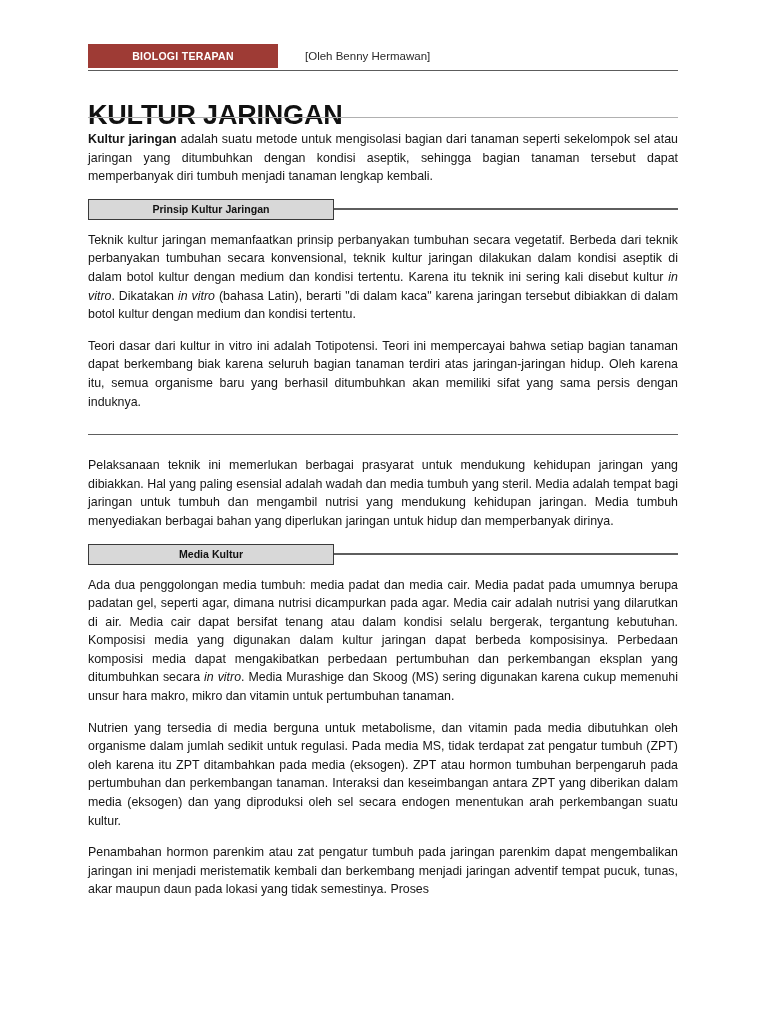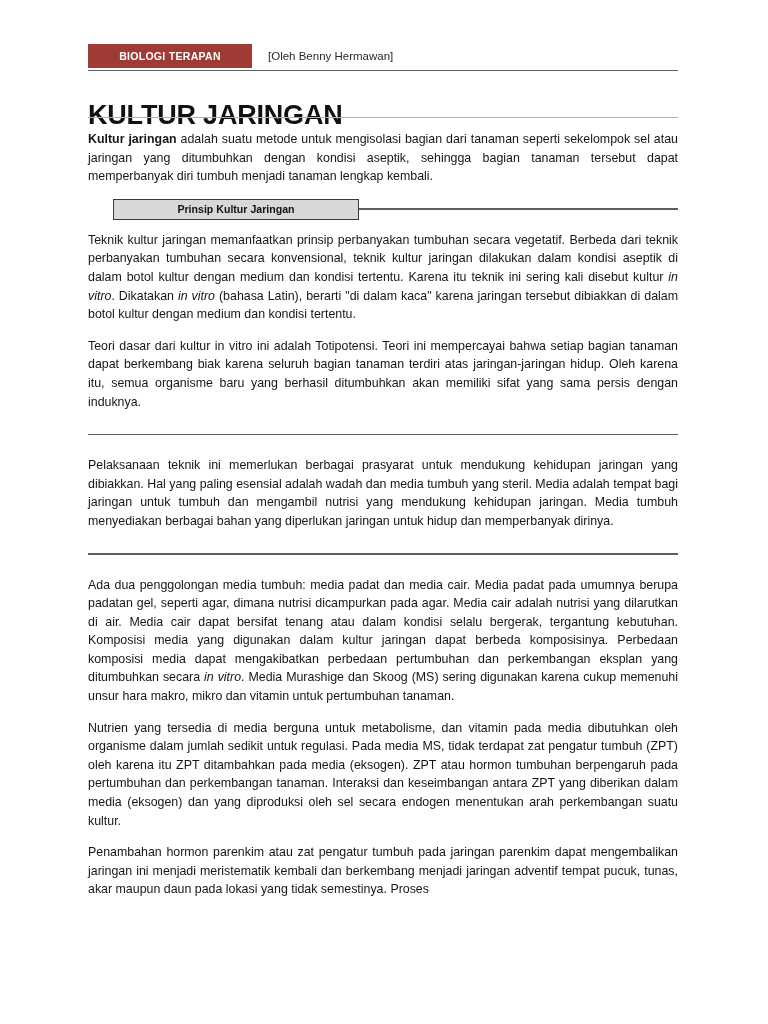--- a/index.html
+++ b/index.html
@@ -26,38 +26,38 @@
   .header-row {
     position: absolute;
     left: 88px;
     top: 44px;
     width: 590px;
     height: 24px;
     display: flex;
     align-items: stretch;
   }
   .banner-tag {
-    width: 164px;
+    width: 190px;
     background: #9e3b35;
     display: flex;
     align-items: center;
     justify-content: center;
   }
   .banner-tag-label {
     color: #ffffff;
     font-size: 10.5px;
     font-weight: bold;
     letter-spacing: 0.3px;
     white-space: nowrap;
   }
   .byline {
     flex: 1;
     display: flex;
     align-items: center;
-    padding-left: 16px;
+    padding-left: 27px;
   }
   .byline-text {
     font-size: 11.5px;
     color: #2a2a2a;
     white-space: nowrap;
   }
   .header-rule {
     position: absolute;
     left: 88px;
     top: 70px;
@@ -135,21 +135,21 @@
     white-space: nowrap;
   }
   .section-line {
     flex: 1;
     height: 1.6px;
     background: #5e5e5e;
     margin-left: 0px;
   }
 
   
-  .gap-sm { margin-top: 4px; margin-left: 25px; }
+  .gap-sm { margin-top: 4px; }
 </style>
 </head>
 <body>
 
 <div class="page">
 
   <div class="header-row">
     <div class="banner-tag">
       <span class="banner-tag-label">BIOLOGI TERAPAN</span>
     </div>
@@ -177,20 +177,23 @@
 
     <p class="body">Teori dasar dari kultur in vitro ini adalah Totipotensi. Teori ini mempercayai bahwa setiap bagian tanaman dapat berkembang biak karena seluruh bagian tanaman terdiri atas jaringan-jaringan hidup. Oleh karena itu, semua organisme baru yang berhasil ditumbuhkan akan memiliki sifat yang sama persis dengan induknya.</p>
 
     <div class="section-head">
       <div class="section-line"></div>
     </div>
 
     <p class="body">Pelaksanaan teknik ini memerlukan berbagai prasyarat untuk mendukung kehidupan jaringan yang dibiakkan. Hal yang paling esensial adalah wadah dan media tumbuh yang steril. Media adalah tempat bagi jaringan untuk tumbuh dan mengambil nutrisi yang mendukung kehidupan jaringan. Media tumbuh menyediakan berbagai bahan yang diperlukan jaringan untuk hidup dan memperbanyak dirinya.</p>
 
     <div class="section-head">
+      <div class="section-box">
+        <span class="section-box-label">Media Kultur</span>
+      </div>
       <div class="section-line"></div>
     </div>
 
     <p class="body"><span>Ada dua penggolongan media tumbuh: media padat dan media cair. Media padat pada umumnya berupa padatan gel, seperti agar, dimana nutrisi dicampurkan pada agar. Media cair adalah nutrisi yang dilarutkan di air. Media cair dapat bersifat tenang atau dalam kondisi selalu bergerak, tergantung kebutuhan. Komposisi media yang digunakan dalam kultur jaringan dapat berbeda komposisinya. Perbedaan komposisi media dapat mengakibatkan perbedaan pertumbuhan dan perkembangan eksplan yang ditumbuhkan secara </span><span class="ital">in vitro</span><span>. Media Murashige dan Skoog (MS) sering digunakan karena cukup memenuhi unsur hara makro, mikro dan vitamin untuk pertumbuhan tanaman.</span></p>
 
     <p class="body">Nutrien yang tersedia di media berguna untuk metabolisme, dan vitamin pada media dibutuhkan oleh organisme dalam jumlah sedikit untuk regulasi. Pada media MS, tidak terdapat zat pengatur tumbuh (ZPT) oleh karena itu ZPT ditambahkan pada media (eksogen). ZPT atau hormon tumbuhan berpengaruh pada pertumbuhan dan perkembangan tanaman. Interaksi dan keseimbangan antara ZPT yang diberikan dalam media (eksogen) dan yang diproduksi oleh sel secara endogen menentukan arah perkembangan suatu kultur.</p>
 
     <p class="body">Penambahan hormon parenkim atau zat pengatur tumbuh pada jaringan parenkim dapat mengembalikan jaringan ini menjadi meristematik kembali dan berkembang menjadi jaringan adventif tempat pucuk, tunas, akar maupun daun pada lokasi yang tidak semestinya. Proses</p>
 
   </div>

